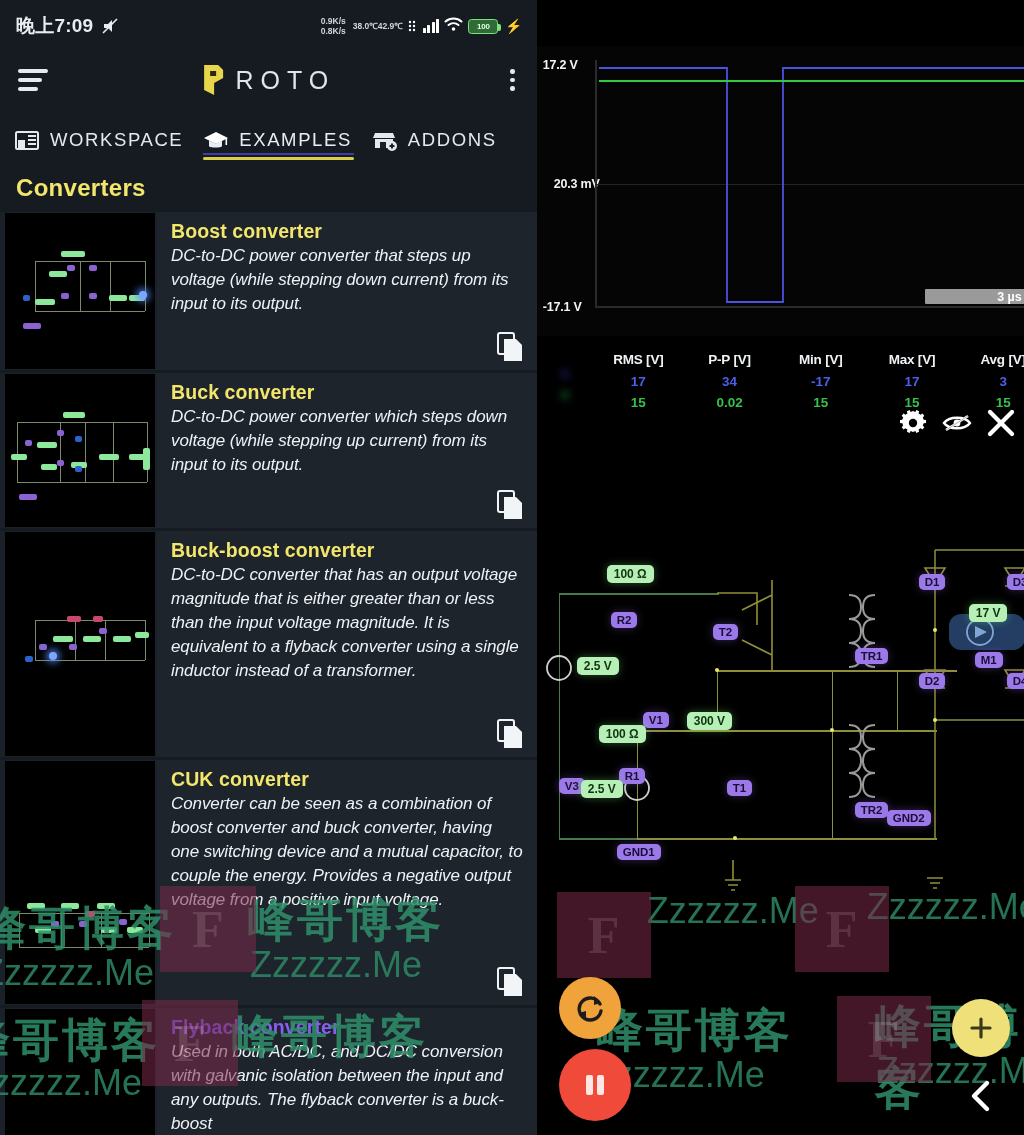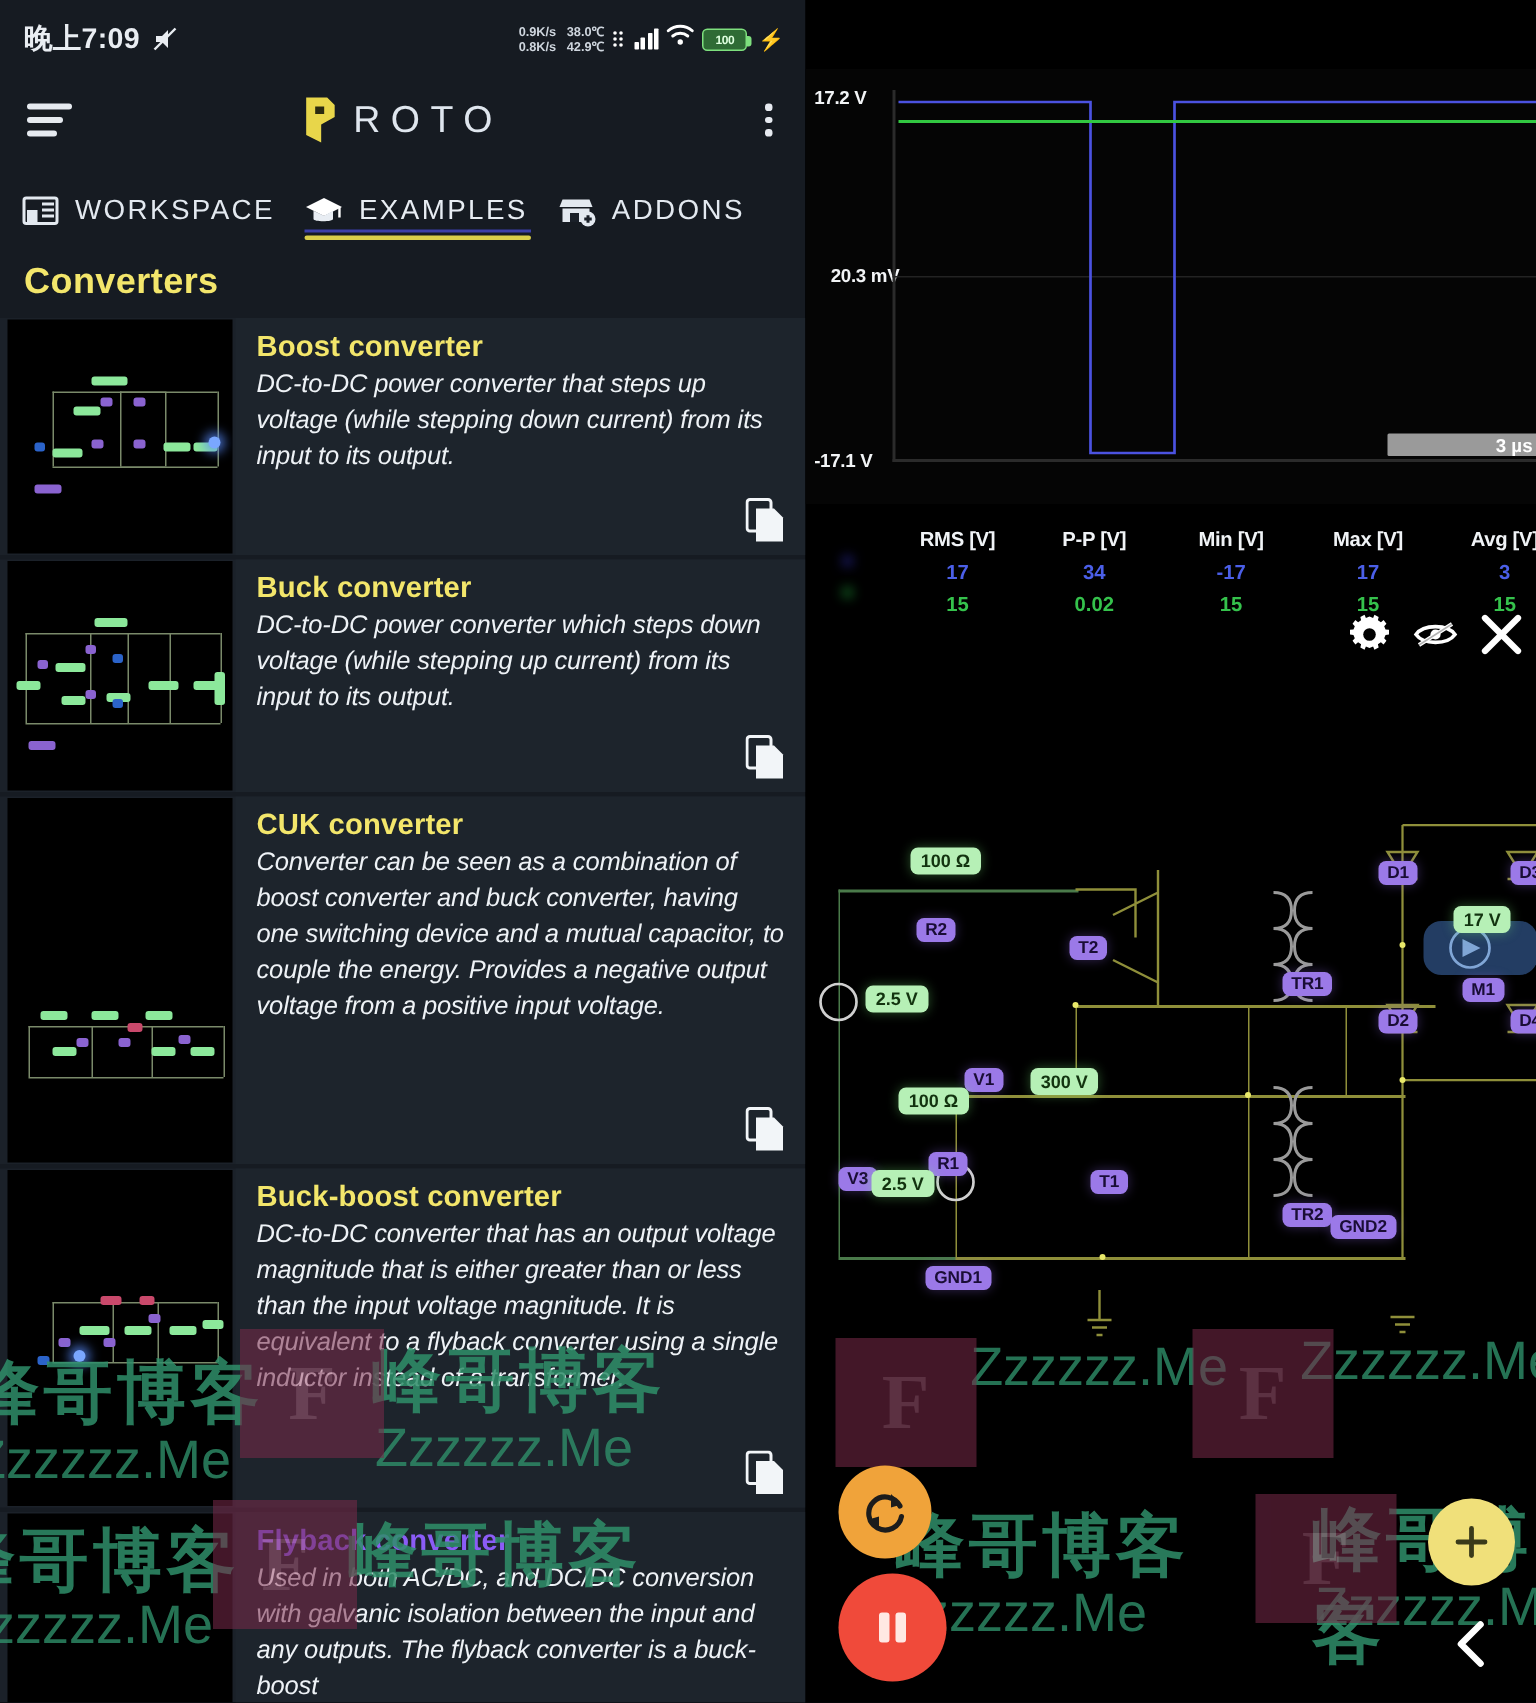--- a/index.html
+++ b/index.html
@@ -28,21 +28,21 @@
     position: relative;
   }
   .clock { font-size: 19px; font-weight: 600; letter-spacing: .2px; }
   .mute-icon { margin-left: 7px; position: relative; width: 20px; height: 20px; }
   .mute-icon svg { display: block; }
   .status-right {
     margin-left: auto; display: flex; align-items: center; gap: 5px;
   }
   .netspeed { display: flex; flex-direction: column; align-items: flex-end;
     font-size: 8.5px; line-height: 10px; color: #cfd6de; font-weight: 600; }
-  .temps { display: flex; flex-direction: column; align-items: flex-start;
+  .temps { display: flex; flex-direction: row; align-items: flex-start;
     font-size: 8.5px; line-height: 10px; color: #cfd6de; font-weight: 700; margin-left:2px;}
   .sig-bars { display: flex; align-items: flex-end; gap: 1.5px; height: 14px; }
   .sig-bars i { display: block; width: 3px; background: #fff; border-radius: .5px; }
   .sig-bars i:nth-child(1) { height: 5px; }
   .sig-bars i:nth-child(2) { height: 8px; }
   .sig-bars i:nth-child(3) { height: 11px; }
   .sig-bars i:nth-child(4) { height: 14px; }
   .sig-dots { display:flex; flex-direction:column; gap:1px; justify-content:flex-end; height:14px;}
   .battery {
     width: 30px; height: 15px; border: 1.6px solid #7ee07e; border-radius: 3.5px;
@@ -340,53 +340,20 @@
           <div class="card-desc">DC-to-DC power converter which steps down voltage (while stepping up current) from its input to its output.</div>
           <span class="copy-icon">
             <svg width="26" height="30" viewBox="0 0 26 30">
               <rect x="1" y="1" width="16" height="21" rx="2" fill="none" stroke="#f2f5f8" stroke-width="2"></rect>
               <path d="M7 7 L19 7 L25 13 L25 29 L7 29 Z" fill="#f2f5f8"></path>
             </svg>
           </span>
         </div>
       </div>
 
-      <div class="card" style="min-height:245px">
-        <div class="card-thumb">
-          <div class="mini">
-            <div class="wire h" style="left:14px;top:152px;width:130px"></div>
-            <div class="wire h" style="left:14px;top:186px;width:130px"></div>
-            <div class="wire v" style="left:14px;top:152px;height:34px"></div>
-            <div class="wire v" style="left:56px;top:152px;height:34px"></div>
-            <div class="wire v" style="left:96px;top:152px;height:34px"></div>
-            <div class="wire v" style="left:144px;top:152px;height:34px"></div>
-            <div class="gchip" style="left:22px;top:142px;width:18px"></div>
-            <div class="gchip" style="left:56px;top:142px;width:18px"></div>
-            <div class="gchip" style="left:92px;top:142px;width:18px"></div>
-            <div class="gchip" style="left:30px;top:166px;width:16px"></div>
-            <div class="gchip" style="left:96px;top:166px;width:16px"></div>
-            <div class="gchip" style="left:122px;top:166px;width:16px"></div>
-            <div class="pchip" style="left:46px;top:160px;width:8px"></div>
-            <div class="pchip" style="left:74px;top:160px;width:8px"></div>
-            <div class="pchip" style="left:114px;top:158px;width:8px"></div>
-            <div class="rchip" style="left:80px;top:150px;width:10px"></div>
-          </div>
-        </div>
-        <div class="card-body">
-          <div class="card-title">CUK converter</div>
-          <div class="card-desc">Converter can be seen as a combination of boost converter and buck converter, having one switching device and a mutual capacitor, to couple the energy. Provides a negative output voltage from a positive input voltage.</div>
-          <span class="copy-icon">
-            <svg width="26" height="30" viewBox="0 0 26 30">
-              <rect x="1" y="1" width="16" height="21" rx="2" fill="none" stroke="#f2f5f8" stroke-width="2"></rect>
-              <path d="M7 7 L19 7 L25 13 L25 29 L7 29 Z" fill="#f2f5f8"></path>
-            </svg>
-          </span>
-        </div>
-      </div>
-
       <div class="card" style="min-height:226px">
         <div class="card-thumb">
           <div class="mini">
             <div class="wire h" style="left:30px;top:88px;width:110px"></div>
             <div class="wire h" style="left:30px;top:128px;width:110px"></div>
             <div class="wire v" style="left:30px;top:88px;height:40px"></div>
             <div class="wire v" style="left:70px;top:88px;height:40px"></div>
             <div class="wire v" style="left:100px;top:88px;height:40px"></div>
             <div class="wire v" style="left:140px;top:88px;height:40px"></div>
             <div class="gchip" style="left:48px;top:104px;width:20px"></div>
@@ -407,20 +374,53 @@
           <div class="card-desc">DC-to-DC converter that has an output voltage magnitude that is either greater than or less than the input voltage magnitude. It is equivalent to a flyback converter using a single inductor instead of a transformer.</div>
           <span class="copy-icon">
             <svg width="26" height="30" viewBox="0 0 26 30">
               <rect x="1" y="1" width="16" height="21" rx="2" fill="none" stroke="#f2f5f8" stroke-width="2"></rect>
               <path d="M7 7 L19 7 L25 13 L25 29 L7 29 Z" fill="#f2f5f8"></path>
             </svg>
           </span>
         </div>
       </div>
 
+      <div class="card" style="min-height:245px">
+        <div class="card-thumb">
+          <div class="mini">
+            <div class="wire h" style="left:14px;top:152px;width:130px"></div>
+            <div class="wire h" style="left:14px;top:186px;width:130px"></div>
+            <div class="wire v" style="left:14px;top:152px;height:34px"></div>
+            <div class="wire v" style="left:56px;top:152px;height:34px"></div>
+            <div class="wire v" style="left:96px;top:152px;height:34px"></div>
+            <div class="wire v" style="left:144px;top:152px;height:34px"></div>
+            <div class="gchip" style="left:22px;top:142px;width:18px"></div>
+            <div class="gchip" style="left:56px;top:142px;width:18px"></div>
+            <div class="gchip" style="left:92px;top:142px;width:18px"></div>
+            <div class="gchip" style="left:30px;top:166px;width:16px"></div>
+            <div class="gchip" style="left:96px;top:166px;width:16px"></div>
+            <div class="gchip" style="left:122px;top:166px;width:16px"></div>
+            <div class="pchip" style="left:46px;top:160px;width:8px"></div>
+            <div class="pchip" style="left:74px;top:160px;width:8px"></div>
+            <div class="pchip" style="left:114px;top:158px;width:8px"></div>
+            <div class="rchip" style="left:80px;top:150px;width:10px"></div>
+          </div>
+        </div>
+        <div class="card-body">
+          <div class="card-title">CUK converter</div>
+          <div class="card-desc">Converter can be seen as a combination of boost converter and buck converter, having one switching device and a mutual capacitor, to couple the energy. Provides a negative output voltage from a positive input voltage.</div>
+          <span class="copy-icon">
+            <svg width="26" height="30" viewBox="0 0 26 30">
+              <rect x="1" y="1" width="16" height="21" rx="2" fill="none" stroke="#f2f5f8" stroke-width="2"></rect>
+              <path d="M7 7 L19 7 L25 13 L25 29 L7 29 Z" fill="#f2f5f8"></path>
+            </svg>
+          </span>
+        </div>
+      </div>
+
       <div class="card" style="min-height:120px">
         <div class="card-thumb"></div>
         <div class="card-body">
           <div class="card-title flyback">Flyback converter</div>
           <div class="card-desc">Used in both AC/DC, and DC/DC conversion with galvanic isolation between the input and any outputs. The flyback converter is a buck-boost</div>
         </div>
       </div>
 
     </div>
 

